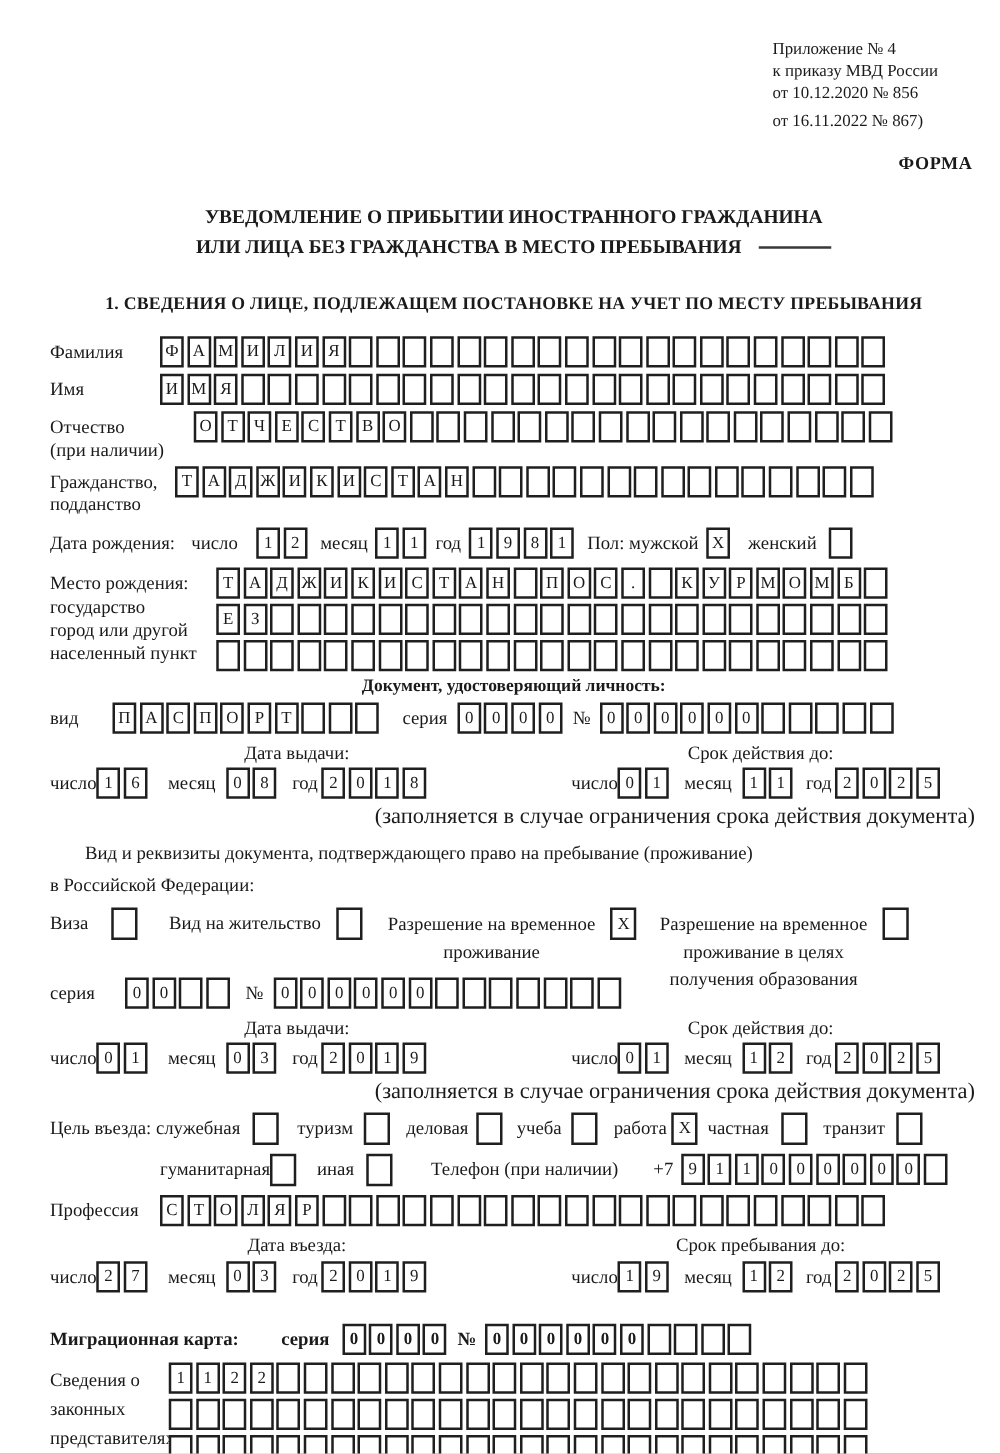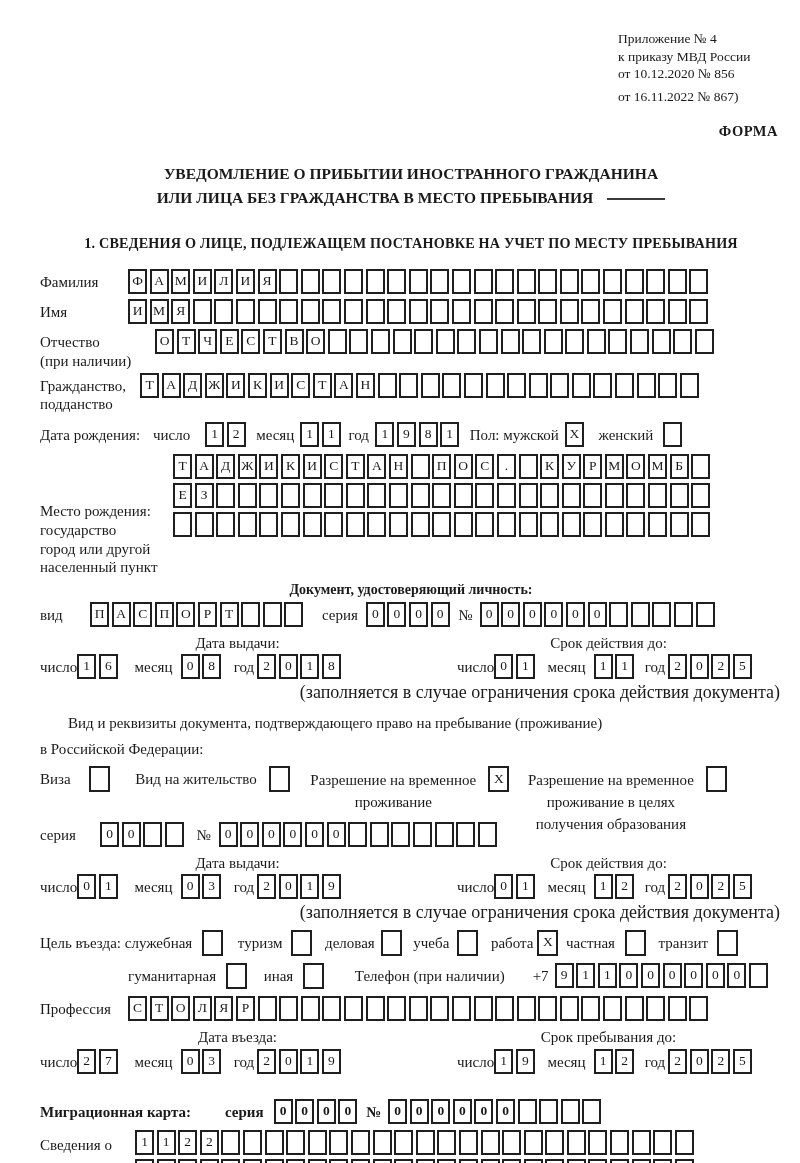--- a/index.html
+++ b/index.html
@@ -221,21 +221,21 @@
     <div class="cells">
         <span class="cell">X</span>
       </div>
     <div class="lbl" style="padding-left:12px; padding-right:10px;">женский</div>
     <div class="cells">
         <span class="cell"></span>
       </div>
   </div>
 
   <div class="row" style="margin-top:7px;">
-    <div class="lbl" style="width:133px;margin-top:44px;">
+    <div class="lbl" style="width:133px;">
       <div>Место рождения:</div>
       <div>государство</div>
       <div>город или другой</div>
       <div>населенный пункт</div>
     </div>
     <div>
       <div class="cells" style="margin-bottom:4px;">
           <span class="cell">Т</span>
           <span class="cell">А</span>
           <span class="cell">Д</span>
@@ -538,21 +538,21 @@
     <div class="cells">
         <span class="cell cb"></span>
       </div>
     <div class="lbl" style="padding-left:10px; padding-right:9px;">транзит</div>
     <div class="cells">
         <span class="cell cb"></span>
       </div>
   </div>
 
   <div class="row" style="margin-top:7px;">
-    <div class="lbl" style="padding-left:88px; padding-right:10px;text-align:right;">гуманитарная</div>
+    <div class="lbl" style="padding-left:88px; text-align:right;">гуманитарная</div>
     <div class="cells">
         <span class="cell cb"></span>
       </div>
     <div class="lbl" style="padding-left:14px; padding-right:10px;">иная</div>
     <div class="cells">
         <span class="cell cb"></span>
       </div>
     <div class="lbl" style="padding-left:28px; padding-right:28px;">Телефон (при наличии)</div>
     <div class="lbl" style="padding-right:6px;">+7</div>
     <div class="cells">

